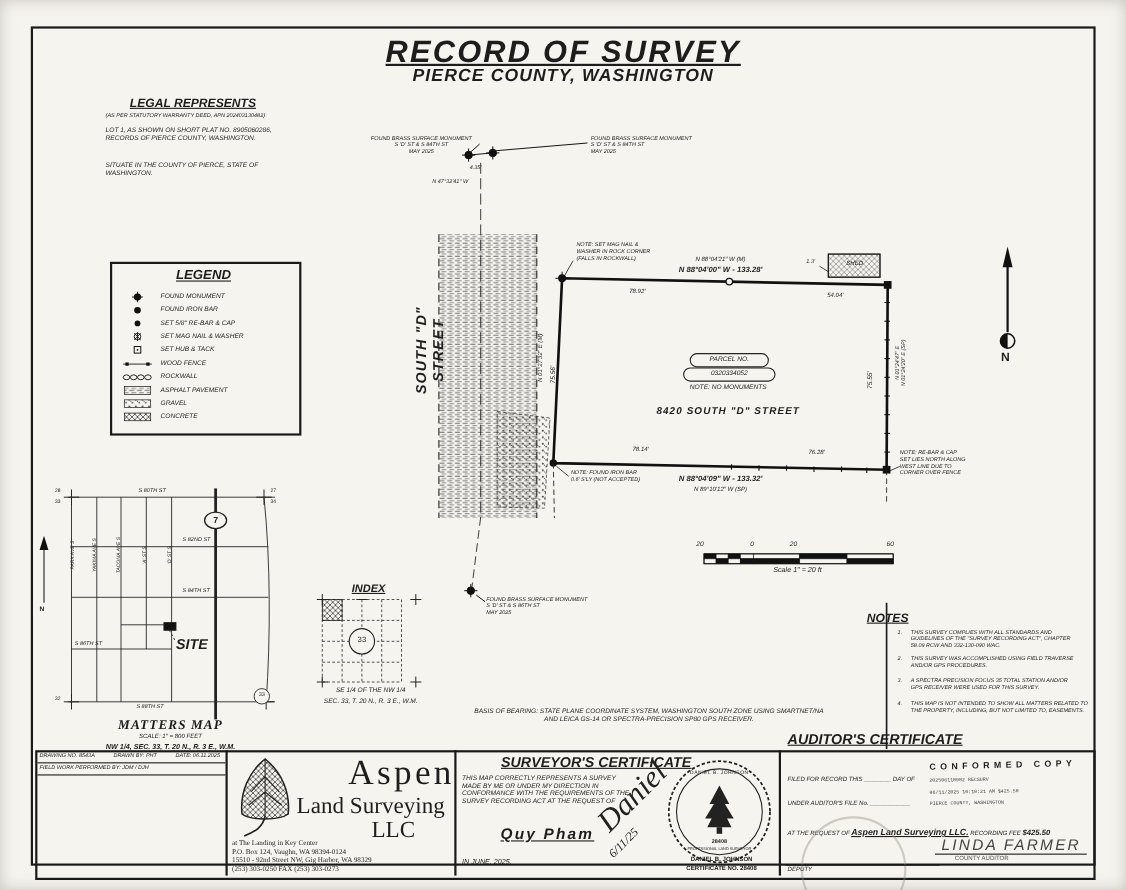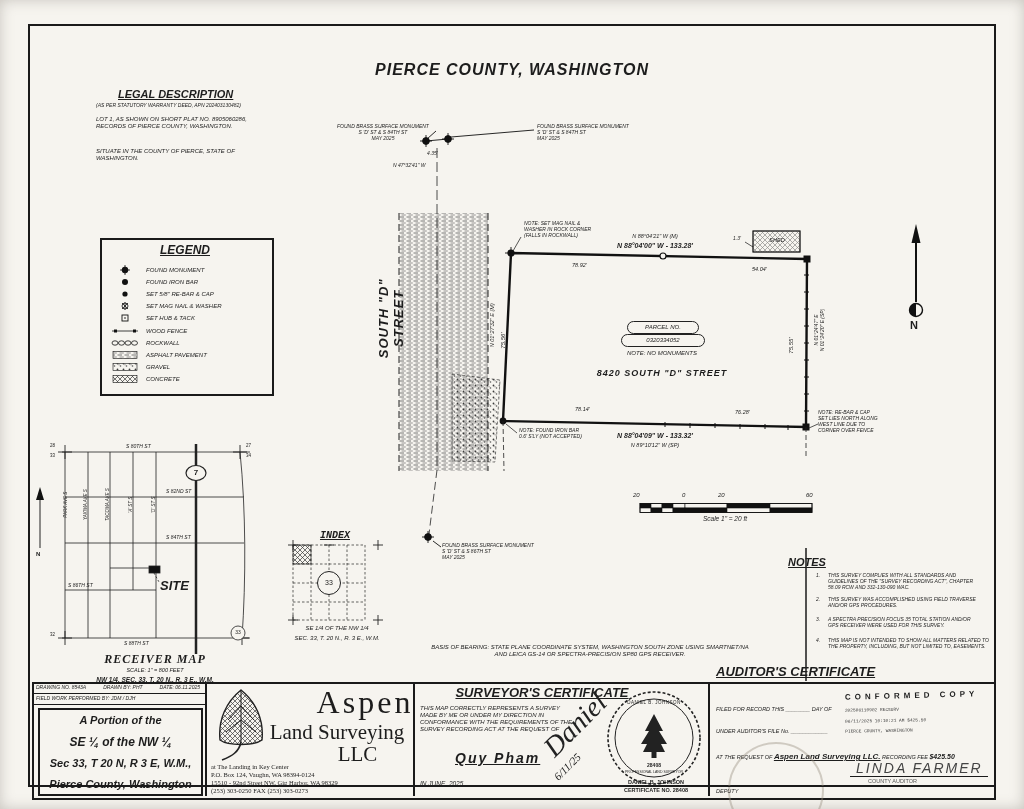--- a/index.html
+++ b/index.html
@@ -9,21 +9,21 @@
   .abs{position:absolute;}
   .lbl{position:absolute;line-height:1.18;color:#1d1d1d;}
   .pre{white-space:pre-line;}
   .ctr{text-align:center;}
   .rgt{text-align:center;}
   .b{font-weight:bold;}
   .i{font-style:italic;}
   .u{text-decoration:underline;}
   .s35{font-size:3.5px;}.s45{font-size:4.5px;}.s5{font-size:5px;}.s55{font-size:5.5px;}
   .s6{font-size:6px;}.s65{font-size:6.5px;}.s7{font-size:7px;}.s8{font-size:8px;}
-  .s9{font-size:9px;}.s10{font-size:10px;font-family:Liberation Mono, monospace;}.s11{font-size:11px;}.s12{font-size:12px;}
+  .s9{font-size:9px;}.s10{font-size:10px;}.s11{font-size:11px;}.s12{font-size:12px;}
   .s13{font-size:13px;}.s14{font-size:14px;}
   .rot{transform:rotate(-90deg);}
   .serif{font-family:"Liberation Serif",serif;}
   .mono{font-family:"Liberation Mono",monospace;}
   .frame{position:absolute;left:28px;top:24px;width:964px;height:759px;border:2px solid #1a1a1a;}
   .box{position:absolute;border:2px solid #1a1a1a;}
   .vline{position:absolute;width:0;border-left:2px solid #1a1a1a;}
   .hline{position:absolute;height:0;border-top:1px solid #1a1a1a;}
   .oval{position:absolute;border:1px solid #222;border-radius:10px;height:11px;line-height:11px;}
   .legend-row{position:absolute;display:flex;align-items:center;gap:6px;height:11px;}
@@ -198,23 +198,24 @@
       </g>
       <rect x="293" y="545" width="18" height="19" fill="url(#pCross)" stroke-dasharray="none"></rect>
       <circle cx="329" cy="583" r="11.5" fill="#f6f4ef" stroke-dasharray="none" stroke-width="1"></circle>
     </g>
 
     <line x1="806" y1="548" x2="806" y2="681" stroke="#1a1a1a" stroke-width="1.5"></line>
   </svg>
 
   <div class="frame"></div>
 
+  <div class="lbl s14 b i u ctr" style="left:312px;top:30px;width:400px;font-size:28px;letter-spacing:2px">RECORD OF SURVEY</div>
   <div class="lbl b i ctr" style="left:312px;top:61px;width:400px;font-size:16px;letter-spacing:1px">PIERCE COUNTY, WASHINGTON</div>
 
-  <div class="lbl s11 b i u" style="left:118px;top:88px">LEGAL DESCRIPTION</div>
+  <div class="lbl s11 b i u" style="left:118px;top:88px">LEGAL REPRESENTS</div>
   <div class="lbl s5 i" style="left:96px;top:103px">(AS PER STATUTORY WARRANTY DEED, APN 202403130482)</div>
   <div class="lbl s6 i pre" style="left:96px;top:116px">LOT 1, AS SHOWN ON SHORT PLAT NO. 8905060286,
 RECORDS OF PIERCE COUNTY, WASHINGTON.</div>
   <div class="lbl s6 i pre" style="left:96px;top:148px">SITUATE IN THE COUNTY OF PIERCE, STATE OF
 WASHINGTON.</div>
 
   <div class="box" style="left:100px;top:238px;width:170px;height:154px"></div>
   <div class="lbl s12 b i u ctr" style="left:100px;top:243px;width:170px">LEGEND</div>
   <div class="legend-row" style="left:110px;top:264px">
     <span class="legend-sym">
@@ -374,21 +375,21 @@
   <div class="lbl s45 i ctr rot" style="left:126px;top:502px;width:56px">'D' ST S</div>
   <div class="lbl s8 b ctr" style="left:191px;top:468px;width:10px">7</div>
   <div class="lbl s5 ctr" style="left:232px;top:630px;width:12px">33</div>
   <div class="lbl s13 b i" style="left:160px;top:578px">SITE</div>
   <div class="lbl s6 b" style="left:36px;top:551px">N</div>
   <div class="lbl s45" style="left:50px;top:443px">28</div>
   <div class="lbl s45" style="left:50px;top:453px">33</div>
   <div class="lbl s45" style="left:246px;top:443px">27</div>
   <div class="lbl s45" style="left:246px;top:453px">34</div>
   <div class="lbl s45" style="left:50px;top:632px">32</div>
-  <div class="lbl s12 b i ctr serif" style="left:75px;top:652px;width:160px;letter-spacing:1px">RECEIVER MAP</div>
+  <div class="lbl s12 b i ctr serif" style="left:75px;top:652px;width:160px;letter-spacing:1px">MATTERS MAP</div>
   <div class="lbl s55 i ctr" style="left:75px;top:667px;width:160px">SCALE: 1" = 800 FEET</div>
   <div class="lbl s65 b i ctr" style="left:55px;top:676px;width:200px">NW 1/4, SEC. 33, T. 20 N., R. 3 E., W.M.</div>
 
   <div class="lbl s10 b i u ctr" style="left:305px;top:530px;width:60px">INDEX</div>
   <div class="lbl s7 ctr" style="left:321px;top:579px;width:16px">33</div>
   <div class="lbl s6 i ctr" style="left:283px;top:625px;width:108px">SE 1/4 OF THE NW 1/4</div>
   <div class="lbl s6 i ctr" style="left:275px;top:635px;width:124px">SEC. 33, T. 20 N., R. 3 E., W.M.</div>
 
   <div class="lbl s11 b i u" style="left:788px;top:556px">NOTES</div>
   <div class="lbl s5 i" style="left:816px;top:573px">1.</div>
@@ -414,26 +415,20 @@
   <div class="vline" style="left:708px;top:682px;height:114px"></div>
 
   <div class="lbl" style="left:36px;top:685px;width:164px;display:flex;justify-content:space-between">
     <span class="s5 i">DRAWING NO. 8543A</span>
     <span class="s5 i">DRAWN BY: PHT</span>
     <span class="s5 i">DATE: 06.11.2025</span>
   </div>
   <div class="hline" style="left:34px;top:693px;width:171px"></div>
   <div class="lbl s5 i" style="left:36px;top:696px">FIELD WORK PERFORMED BY: JDM / DJH</div>
   <div class="hline" style="left:34px;top:704px;width:171px"></div>
-  <div class="abs" style="left:38px;top:708px;width:161px;height:84px;border:2px solid #1a1a1a;display:flex;flex-direction:column;justify-content:space-around;align-items:center;">
-    <span class="s11 b i">A Portion of the</span>
-    <span class="s12 b i">SE ¼ of the NW ¼</span>
-    <span class="s11 b i">Sec 33, T 20 N, R 3 E, W.M.,</span>
-    <span class="s11 b i">Pierce County, Washington</span>
-  </div>
 
   <svg class="abs" style="left:210px;top:686px" width="62" height="76" viewBox="0 0 62 76">
     <path d="M31,4 C16,16 8,34 10,54 C18,60 44,60 52,54 C54,34 46,16 31,4 Z" fill="url(#pCross)" stroke="#222" stroke-width="1.4"></path>
     <path d="M31,4 L31,56 M31,20 L18,34 M31,20 L44,34 M31,34 L16,46 M31,34 L46,46" stroke="#222" stroke-width="1" fill="none"></path>
     <path d="M31,56 C29,66 22,70 12,74" stroke="#222" stroke-width="1.6" fill="none"></path>
   </svg>
   <div class="lbl serif ctr" style="left:280px;top:684px;width:170px;font-size:32px;letter-spacing:3px">Aspen</div>
   <div class="lbl serif ctr" style="left:262px;top:720px;width:150px;font-size:21px">Land Surveying</div>
   <div class="lbl serif rgt" style="left:310px;top:742px;width:95px;font-size:21px">LLC</div>
   <div class="lbl serif s65" style="left:211px;top:763px">at The Landing in Key Center</div>

